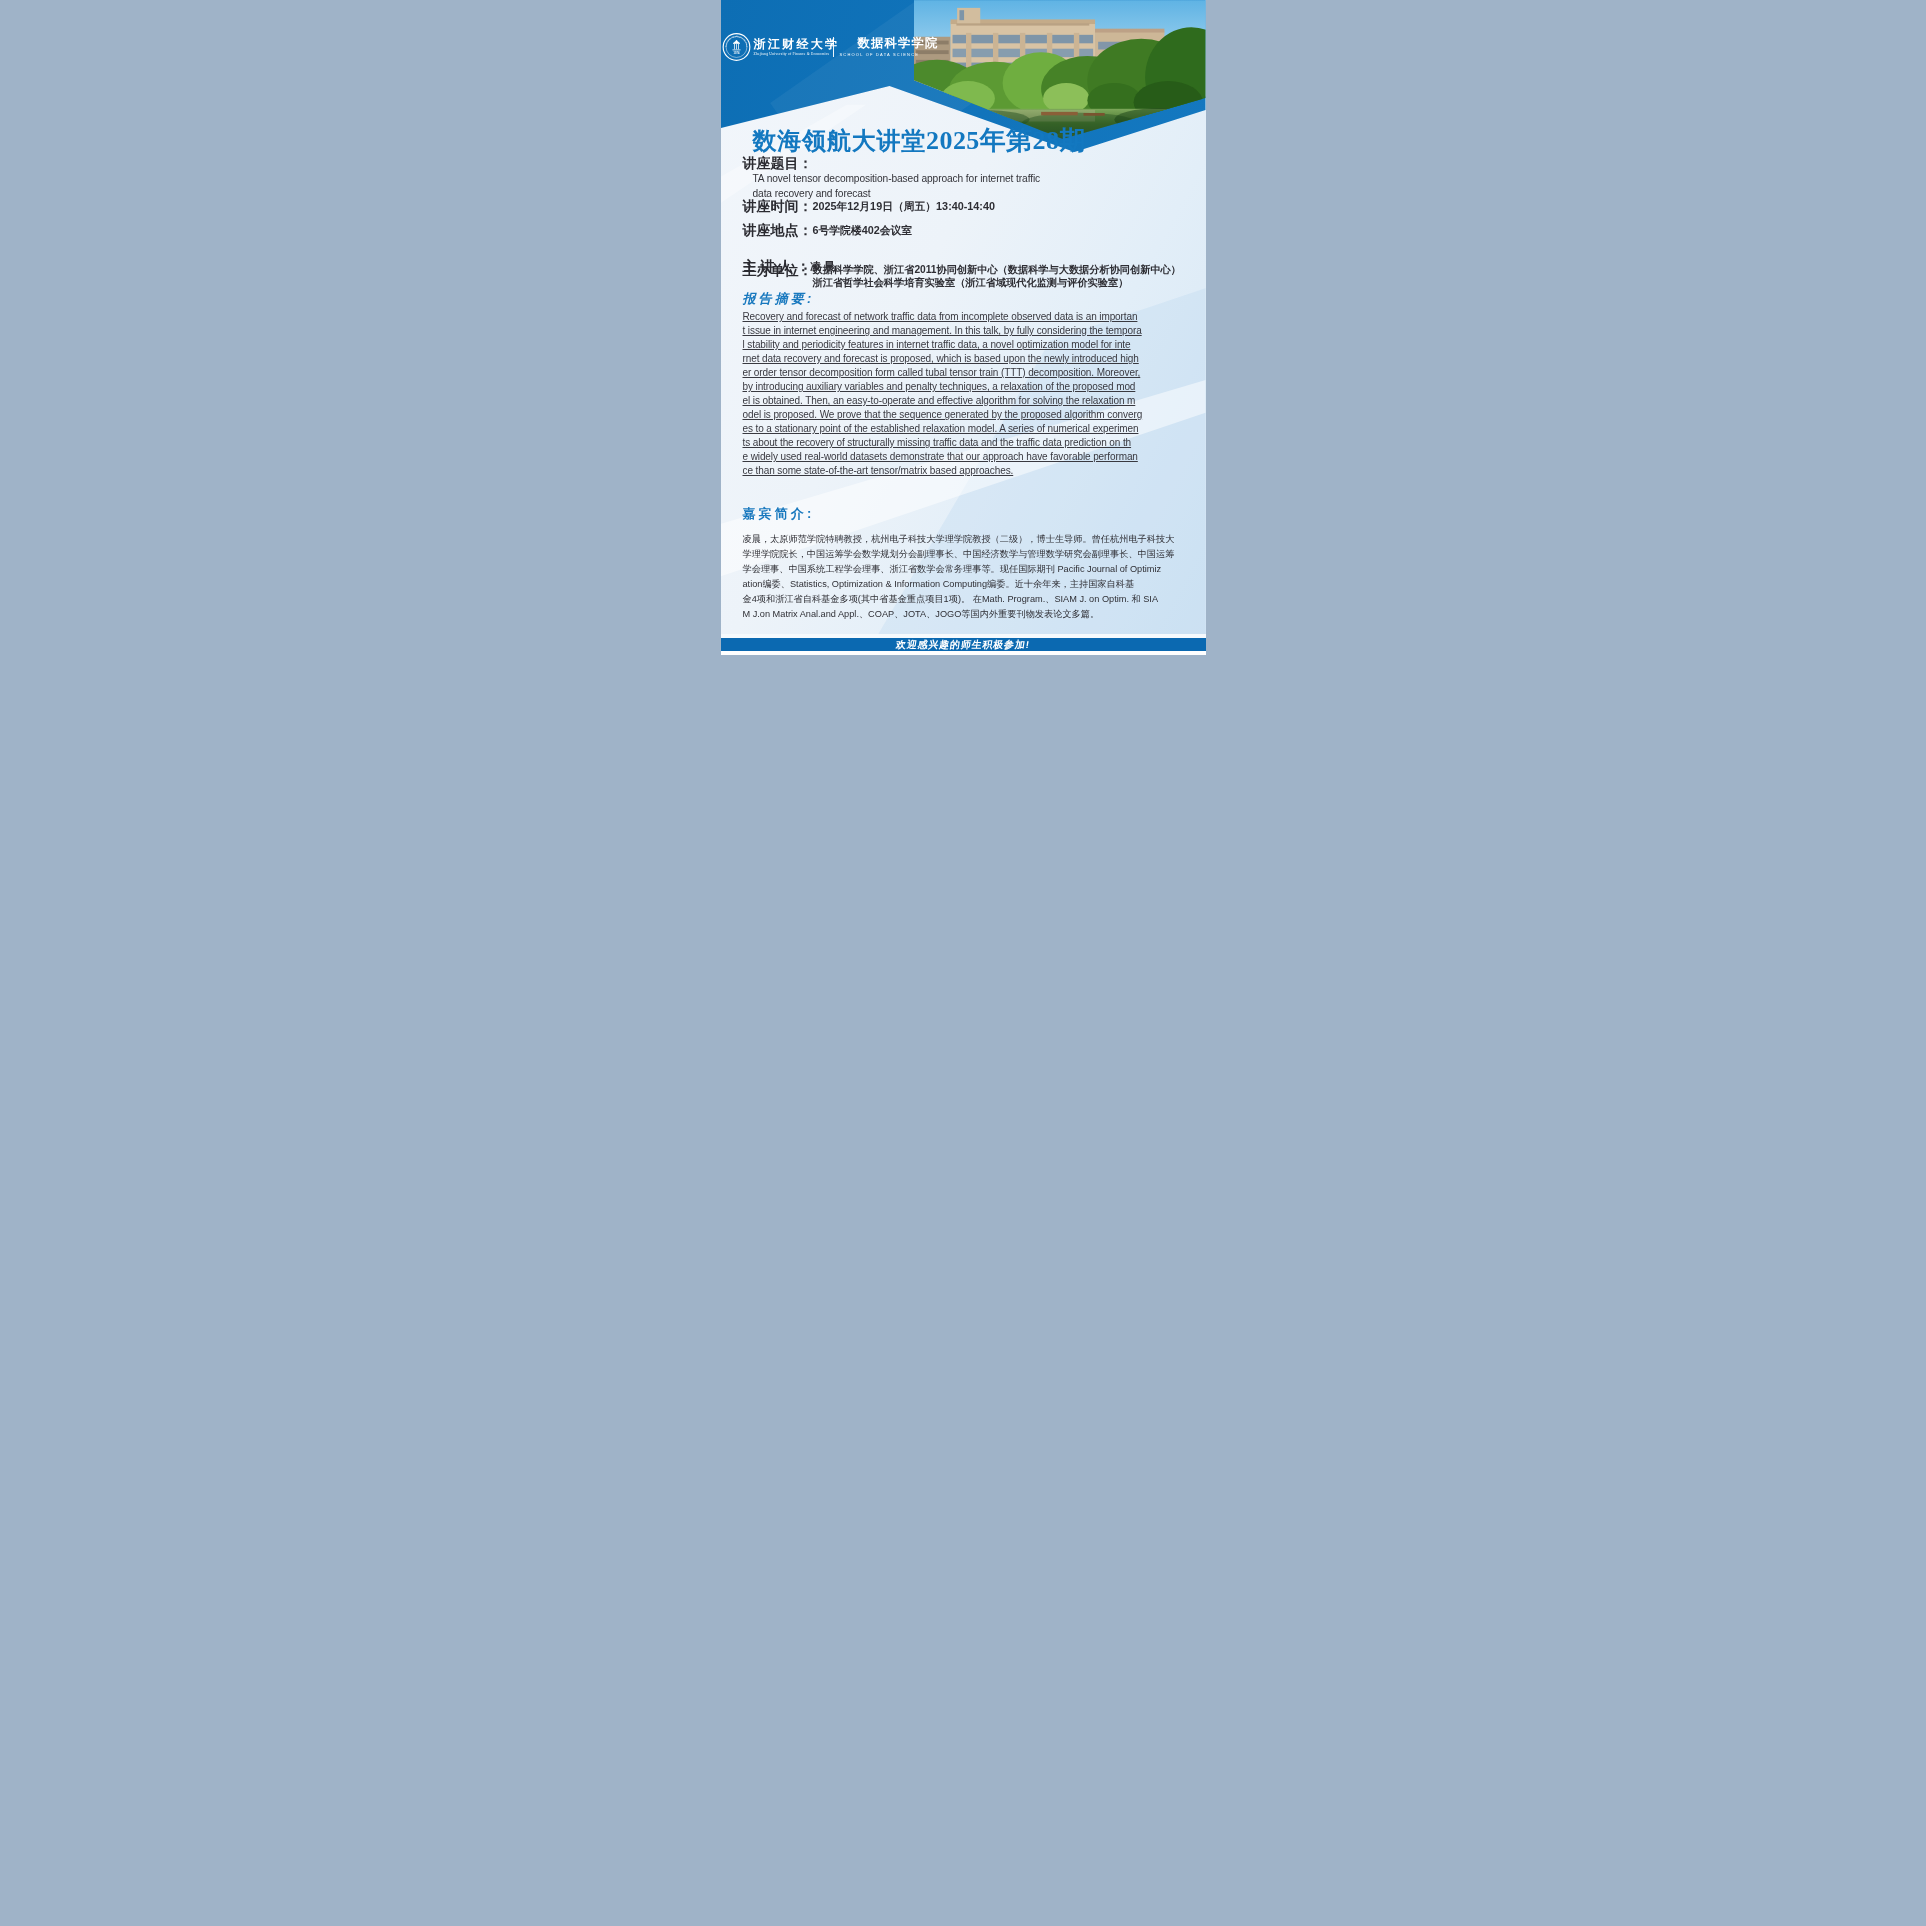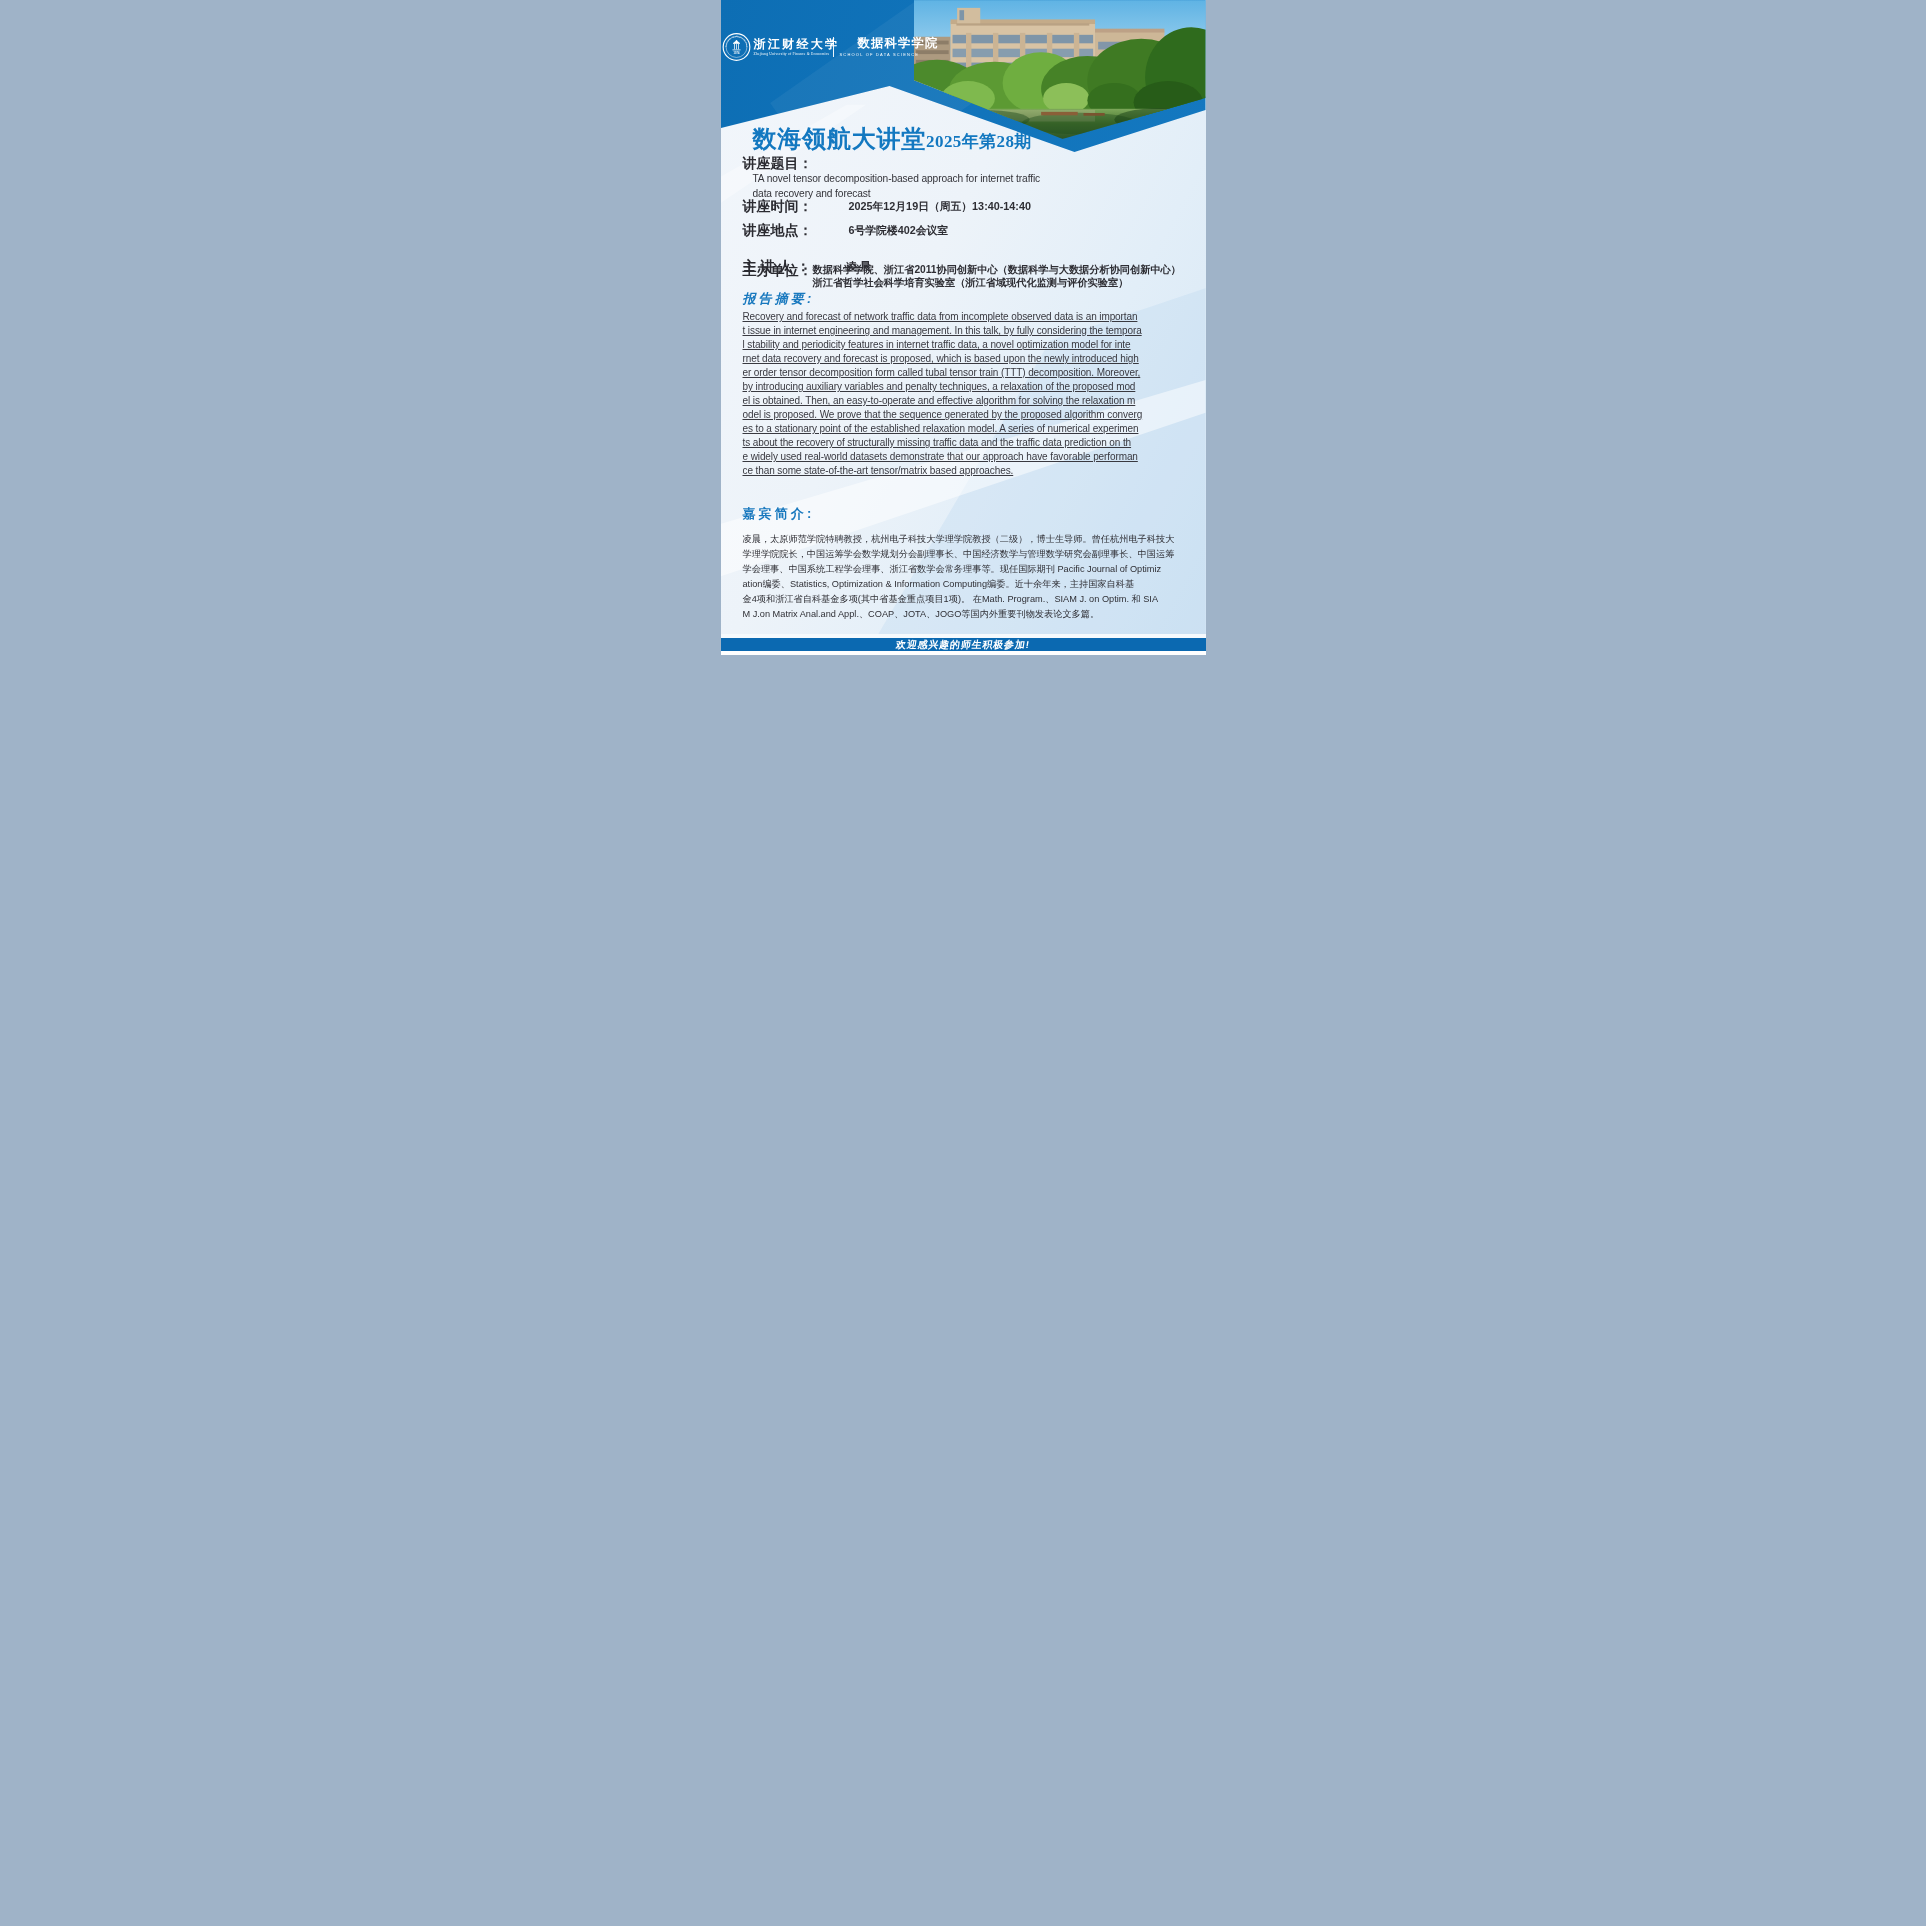--- a/index.html
+++ b/index.html
@@ -32,25 +32,25 @@
   .seal{left:1.2px;top:32px;width:29px;height:30px;}
   .uni-zh{left:33px;top:36px;color:#fff;font-size:12px;font-weight:700;letter-spacing:2.3px;white-space:nowrap;}
   .uni-en{left:33px;top:52px;color:#fff;font-size:3.7px;letter-spacing:0.2px;
     font-family:"Liberation Serif","DejaVu Serif",serif;white-space:nowrap;}
   .hdr-divider{left:112px;top:37px;width:0.8px;height:20px;background:rgba(255,255,255,0.92);}
   .school-zh{left:119px;top:35px;color:#fff;font-size:12.3px;font-weight:700;letter-spacing:1.2px;white-space:nowrap;margin-left:18px;}
   .school-en{left:119px;top:52px;color:#fff;font-size:4px;letter-spacing:1.2px;white-space:nowrap;}
   
   .title{left:32px;top:123px;white-space:nowrap;color:#1378c0;}
   .title .t1{font-size:24px;font-weight:700;letter-spacing:0.8px;}
-  .title .t2{font-size:17px;font-weight:700;font-family:"Liberation Serif","DejaVu Serif",serif;letter-spacing:0.4px;}
+  .title .t2{font-size:26px;font-weight:700;font-family:"Liberation Serif","DejaVu Serif",serif;letter-spacing:0.4px;}
   
   .dline{left:22px;color:#2e2e34;}
   .dlabel{font-size:14px;font-weight:700;color:#2b2b31;vertical-align:top;line-height:15px;}
-  .dval{font-size:10.8px;font-weight:700;vertical-align:top;line-height:15px;margin-left:36px;}
+  .dval{font-size:10.8px;font-weight:700;vertical-align:top;line-height:15px;}
   .dval-en{font-size:10.2px;font-weight:400;letter-spacing:-0.1px;white-space:pre-line;
     display:inline-block;width:385px;vertical-align:top;line-height:15px;color:#333339;margin-left:10px;}
   .dval-org{font-size:10.2px;font-weight:700;white-space:pre-line;display:inline-block;
     width:387px;vertical-align:top;line-height:13px;}
   .d-topic{top:156px;}
   .d-time{top:199px;}
   .d-place{top:223px;}
   .d-speaker{top:259px;}
   .d-org{top:263px;}
   

